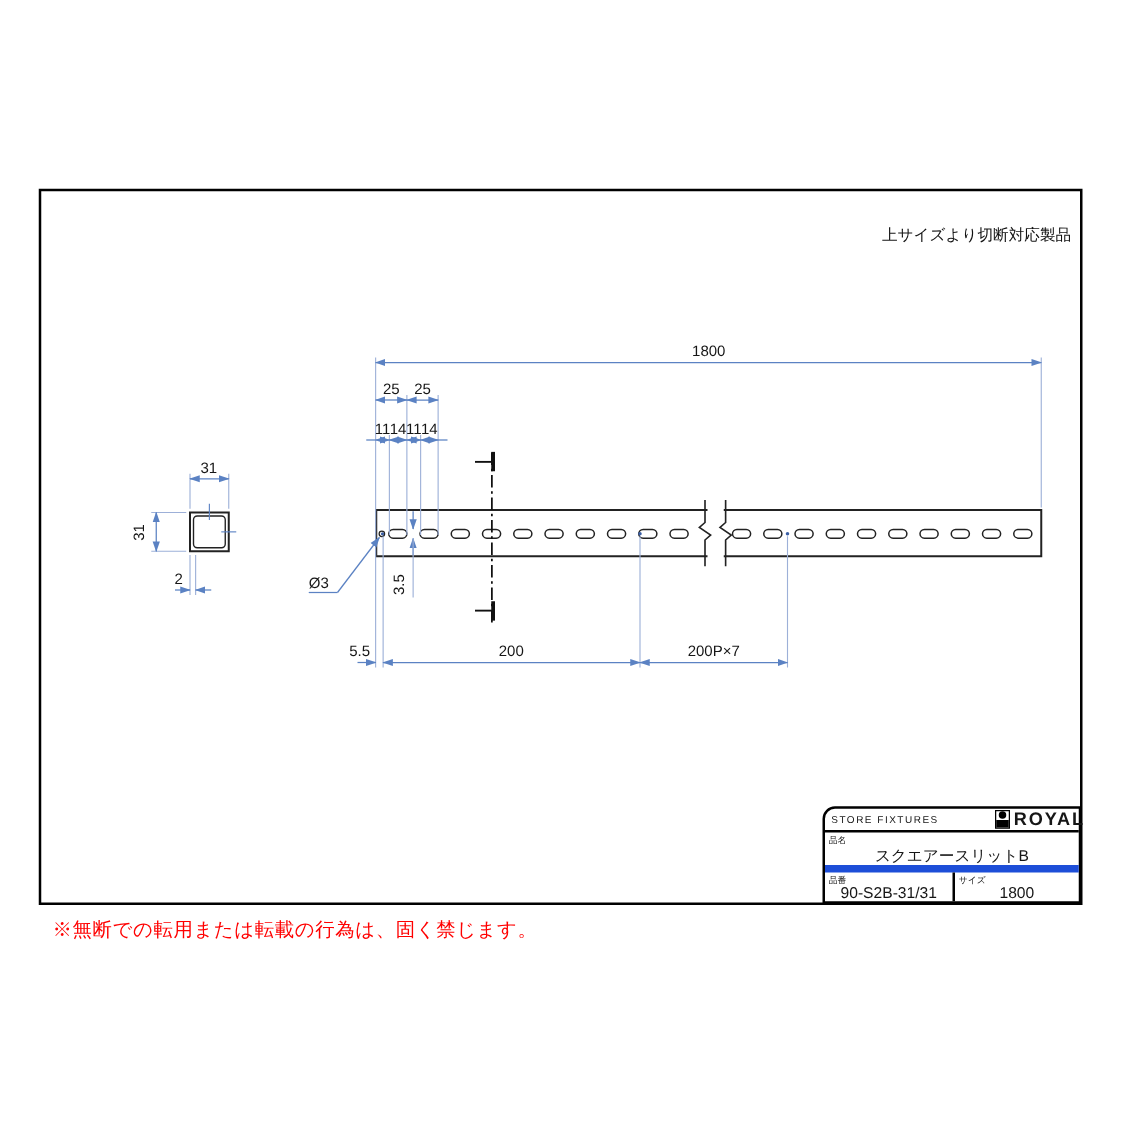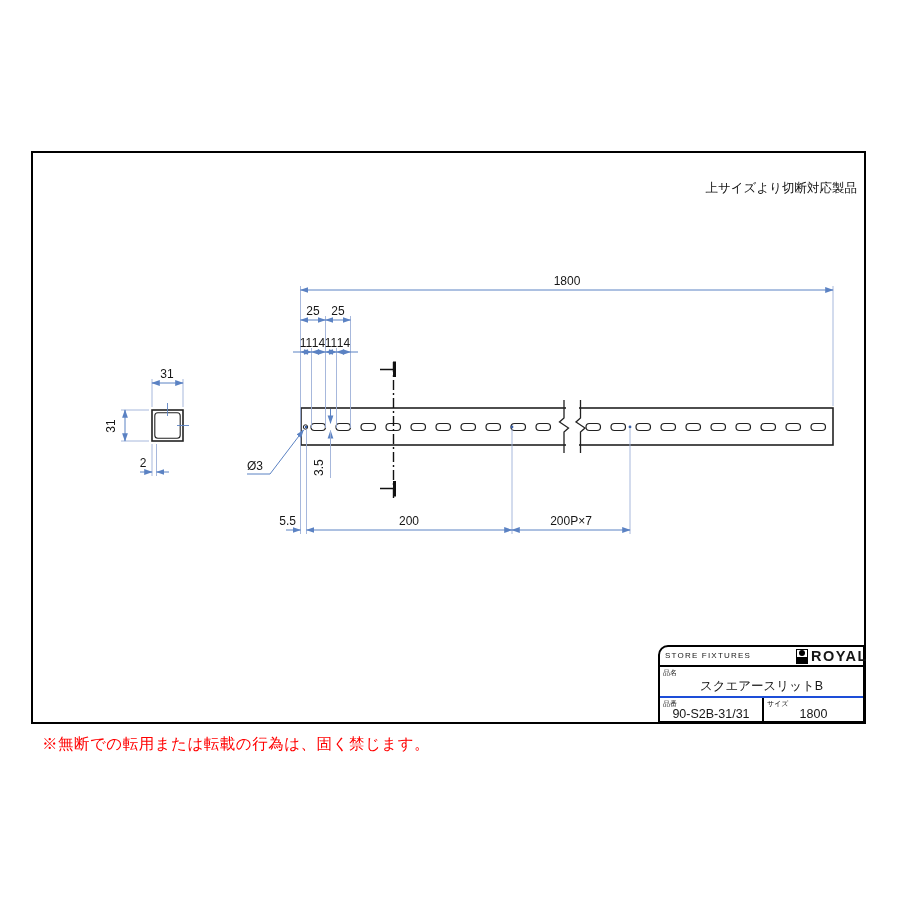--- a/index.html
+++ b/index.html
@@ -7,26 +7,26 @@
        font-family:"Liberation Sans", sans-serif;color:#161616;}
   svg{position:absolute;left:0;top:0;}
   .dimtext{font-family:"Liberation Sans", sans-serif;font-size:12px;fill:#161616;}
   .note{position:absolute;top:180px;right:43px;font-size:12.5px;color:#111;}
   .warning{position:absolute;left:42px;top:734px;font-size:15.5px;color:#ff0000;letter-spacing:0.5px;}
   
   .tblock{position:absolute;left:658px;top:645px;width:207px;height:78px;background:#fff;
           border:2px solid #000;border-top-left-radius:10px;box-sizing:border-box;display:flex;flex-direction:column;}
   .tb-row1{height:20px;border-bottom:2px solid #000;display:flex;align-items:center;box-sizing:border-box;gap:40px;}
   .tb-brand{flex:0 0 96px;text-align:center;font-size:8px;letter-spacing:1.2px;font-weight:500;}
-  .tb-logo{flex:1;display:flex;align-items:flex-end;justify-content:flex-end;padding-right:5px;gap:3px;}
+  .tb-logo{flex:1;display:flex;align-items:flex-start;justify-content:flex-end;padding-right:5px;gap:3px;}
   .logo-mark{width:12px;height:15px;border:1.5px solid #000;position:relative;box-sizing:border-box;background:#fff;}
   .logo-mark::before{content:"";position:absolute;left:1.5px;top:0.5px;width:6px;height:6px;border-radius:50%;background:#000;}
   .logo-mark::after{content:"";position:absolute;left:0;bottom:0;width:100%;height:6px;background:#000;}
   .logo-text{font-size:14.5px;font-weight:800;letter-spacing:1.5px;}
-  .tb-row2{height:32px;border-bottom:2px solid #1d4ed8;position:relative;box-sizing:border-box;}
+  .tb-row2{height:32px;border-bottom:6px solid #1d4ed8;position:relative;box-sizing:border-box;}
   .tb-row3{flex:1;display:flex;}
   .tb-label{position:absolute;left:3px;top:1px;font-size:7px;color:#111;}
   .tb-value{text-align:center;font-size:12.5px;padding-top:11px;}
   .tb-cell{position:relative;box-sizing:border-box;}
   .tb-cell .tb-value{padding-top:9px;}
   .cell-code{width:102px;}
   .cell-size{flex:1;border-left:2px solid #000;}
 </style>
 </head>
 <body>

